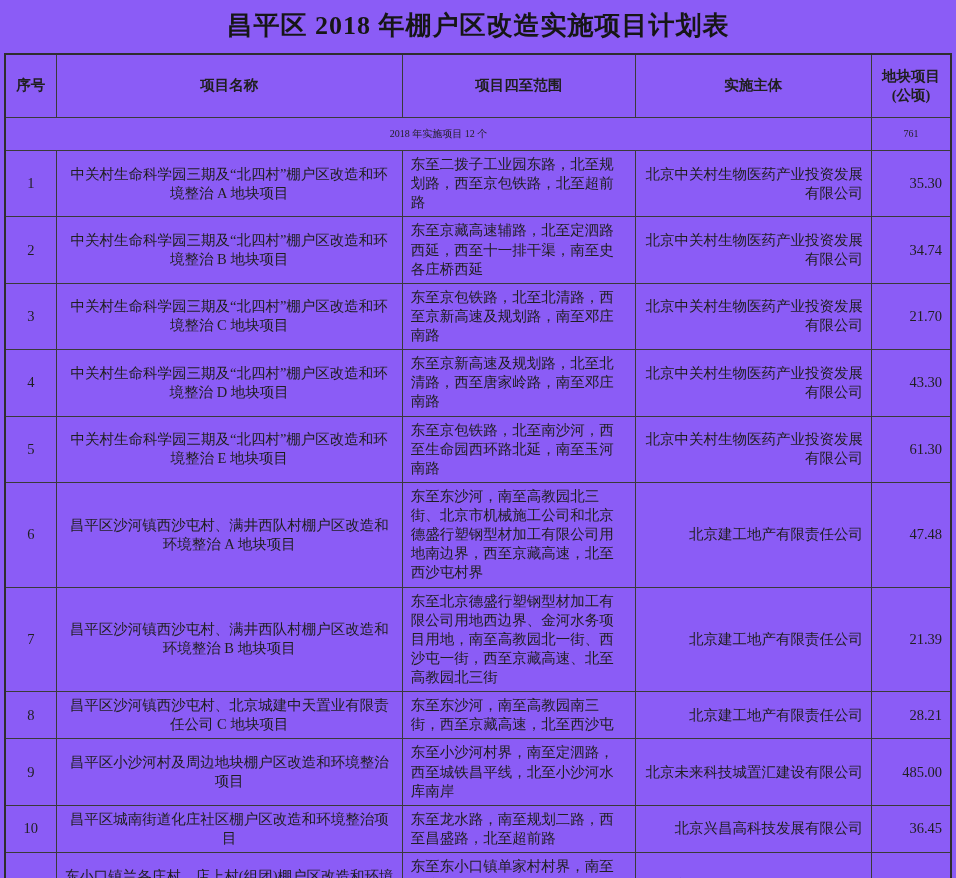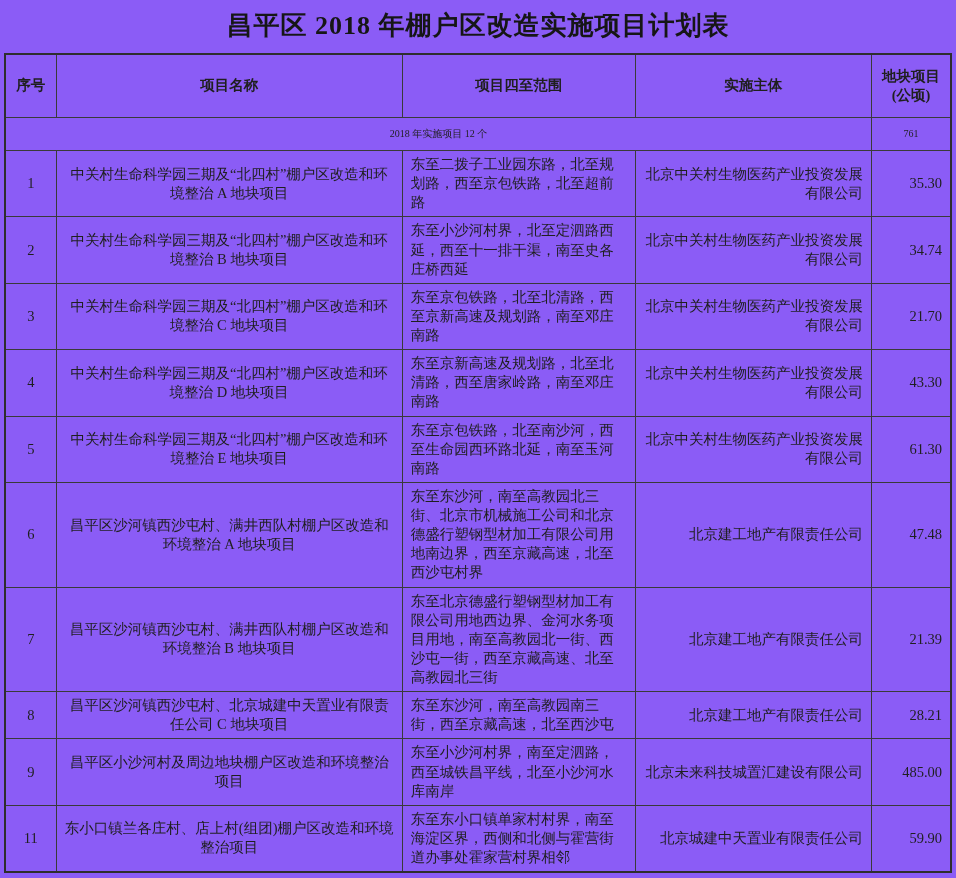--- a/index.html
+++ b/index.html
@@ -92,21 +92,21 @@
       <tr>
         <td class="c-no">1</td>
         <td class="c-name">中关村生命科学园三期及“北四村”棚户区改造和环境整治 A 地块项目</td>
         <td class="c-scope">东至二拨子工业园东路，北至规划路，西至京包铁路，北至超前路</td>
         <td class="c-entity">北京中关村生物医药产业投资发展有限公司</td>
         <td class="c-area">35.30</td>
       </tr>
       <tr>
         <td class="c-no">2</td>
         <td class="c-name">中关村生命科学园三期及“北四村”棚户区改造和环境整治 B 地块项目</td>
-        <td class="c-scope">东至小沙河村界，北至定泗路西延，西至十一排干渠，南至史各庄桥西延</td>
+        <td class="c-scope">东至京藏高速辅路，北至定泗路西延，西至十一排干渠，南至史各庄桥西延</td>
         <td class="c-entity">北京中关村生物医药产业投资发展有限公司</td>
         <td class="c-area">34.74</td>
       </tr>
       <tr>
         <td class="c-no">3</td>
         <td class="c-name">中关村生命科学园三期及“北四村”棚户区改造和环境整治 C 地块项目</td>
         <td class="c-scope">东至京包铁路，北至北清路，西至京新高速及规划路，南至邓庄南路</td>
         <td class="c-entity">北京中关村生物医药产业投资发展有限公司</td>
         <td class="c-area">21.70</td>
       </tr>
@@ -146,20 +146,27 @@
         <td class="c-area">28.21</td>
       </tr>
       <tr>
         <td class="c-no">9</td>
         <td class="c-name">昌平区小沙河村及周边地块棚户区改造和环境整治项目</td>
         <td class="c-scope">东至小沙河村界，南至定泗路，西至城铁昌平线，北至小沙河水库南岸</td>
         <td class="c-entity">北京未来科技城置汇建设有限公司</td>
         <td class="c-area">485.00</td>
       </tr>
       <tr>
+        <td class="c-no">10</td>
+        <td class="c-name">昌平区城南街道化庄社区棚户区改造和环境整治项目</td>
+        <td class="c-scope">东至龙水路，南至规划二路，西至昌盛路，北至超前路</td>
+        <td class="c-entity">北京兴昌高科技发展有限公司</td>
+        <td class="c-area">36.45</td>
+      </tr>
+      <tr>
         <td class="c-no">11</td>
         <td class="c-name">东小口镇兰各庄村、店上村(组团)棚户区改造和环境整治项目</td>
         <td class="c-scope">东至东小口镇单家村村界，南至海淀区界，西侧和北侧与霍营街道办事处霍家营村界相邻</td>
         <td class="c-entity">北京城建中天置业有限责任公司</td>
         <td class="c-area">59.90</td>
       </tr>
 
     </tbody>
   </table>
 

